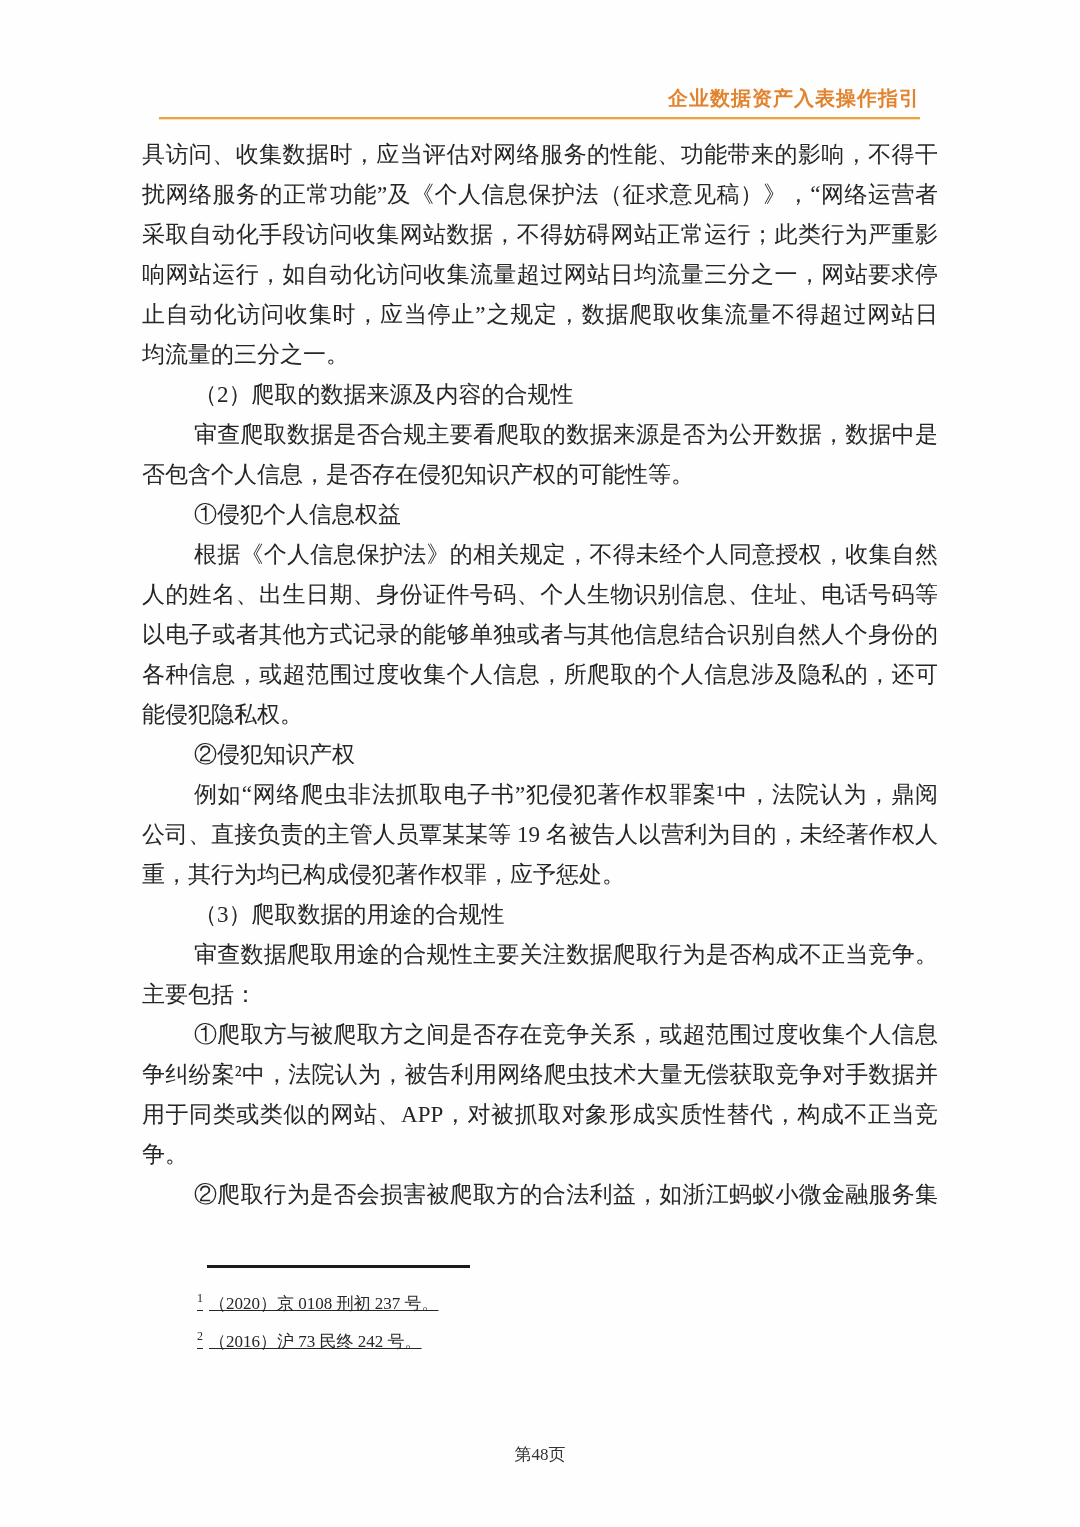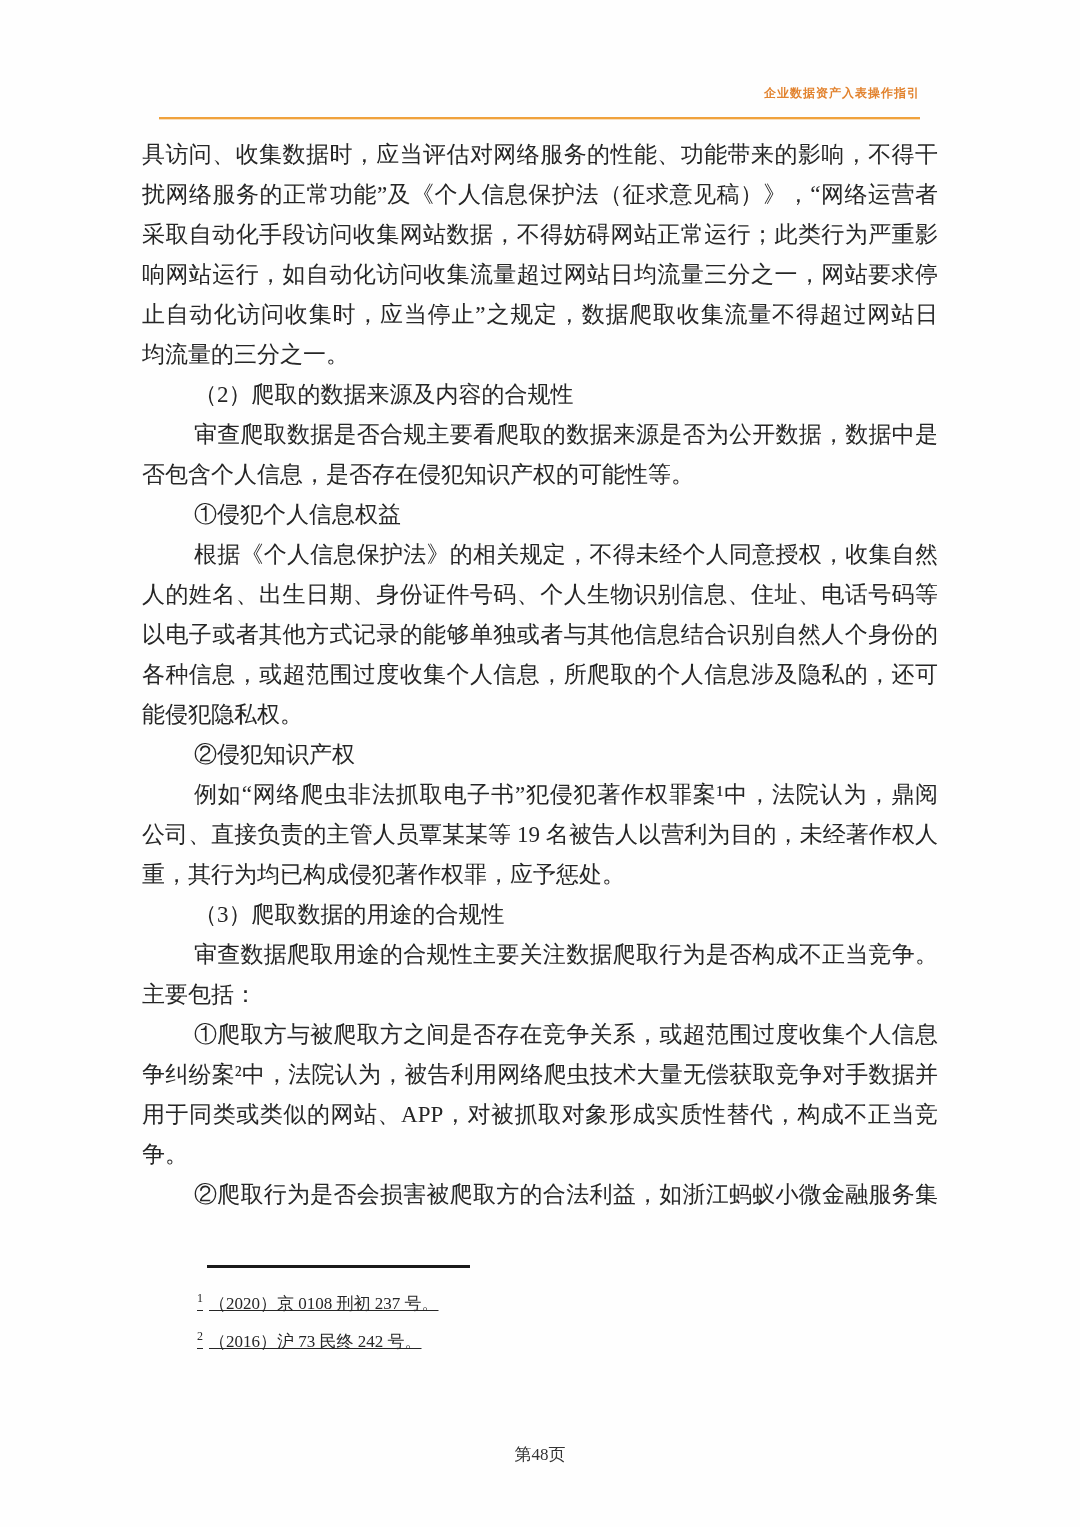--- a/index.html
+++ b/index.html
@@ -16,21 +16,21 @@
     overflow: hidden;
     font-family: "Liberation Serif", "DejaVu Serif", serif;
   }
   .page {
     position: absolute; inset: 0;
     background: #fefefe;
   }
   .header-title {
     position: absolute;
     top: 85px; right: 160px;
-    font-size: 12px;
+    font-size: 20px;
     font-weight: bold;
     letter-spacing: 1px;
     color: var(--accent-orange);
     white-space: nowrap;
     text-align: center;
   }
   .header-rule {
     position: absolute;
     top: 117px; left: 159px; width: 761px; height: 2px;
     background: var(--rule-orange);

